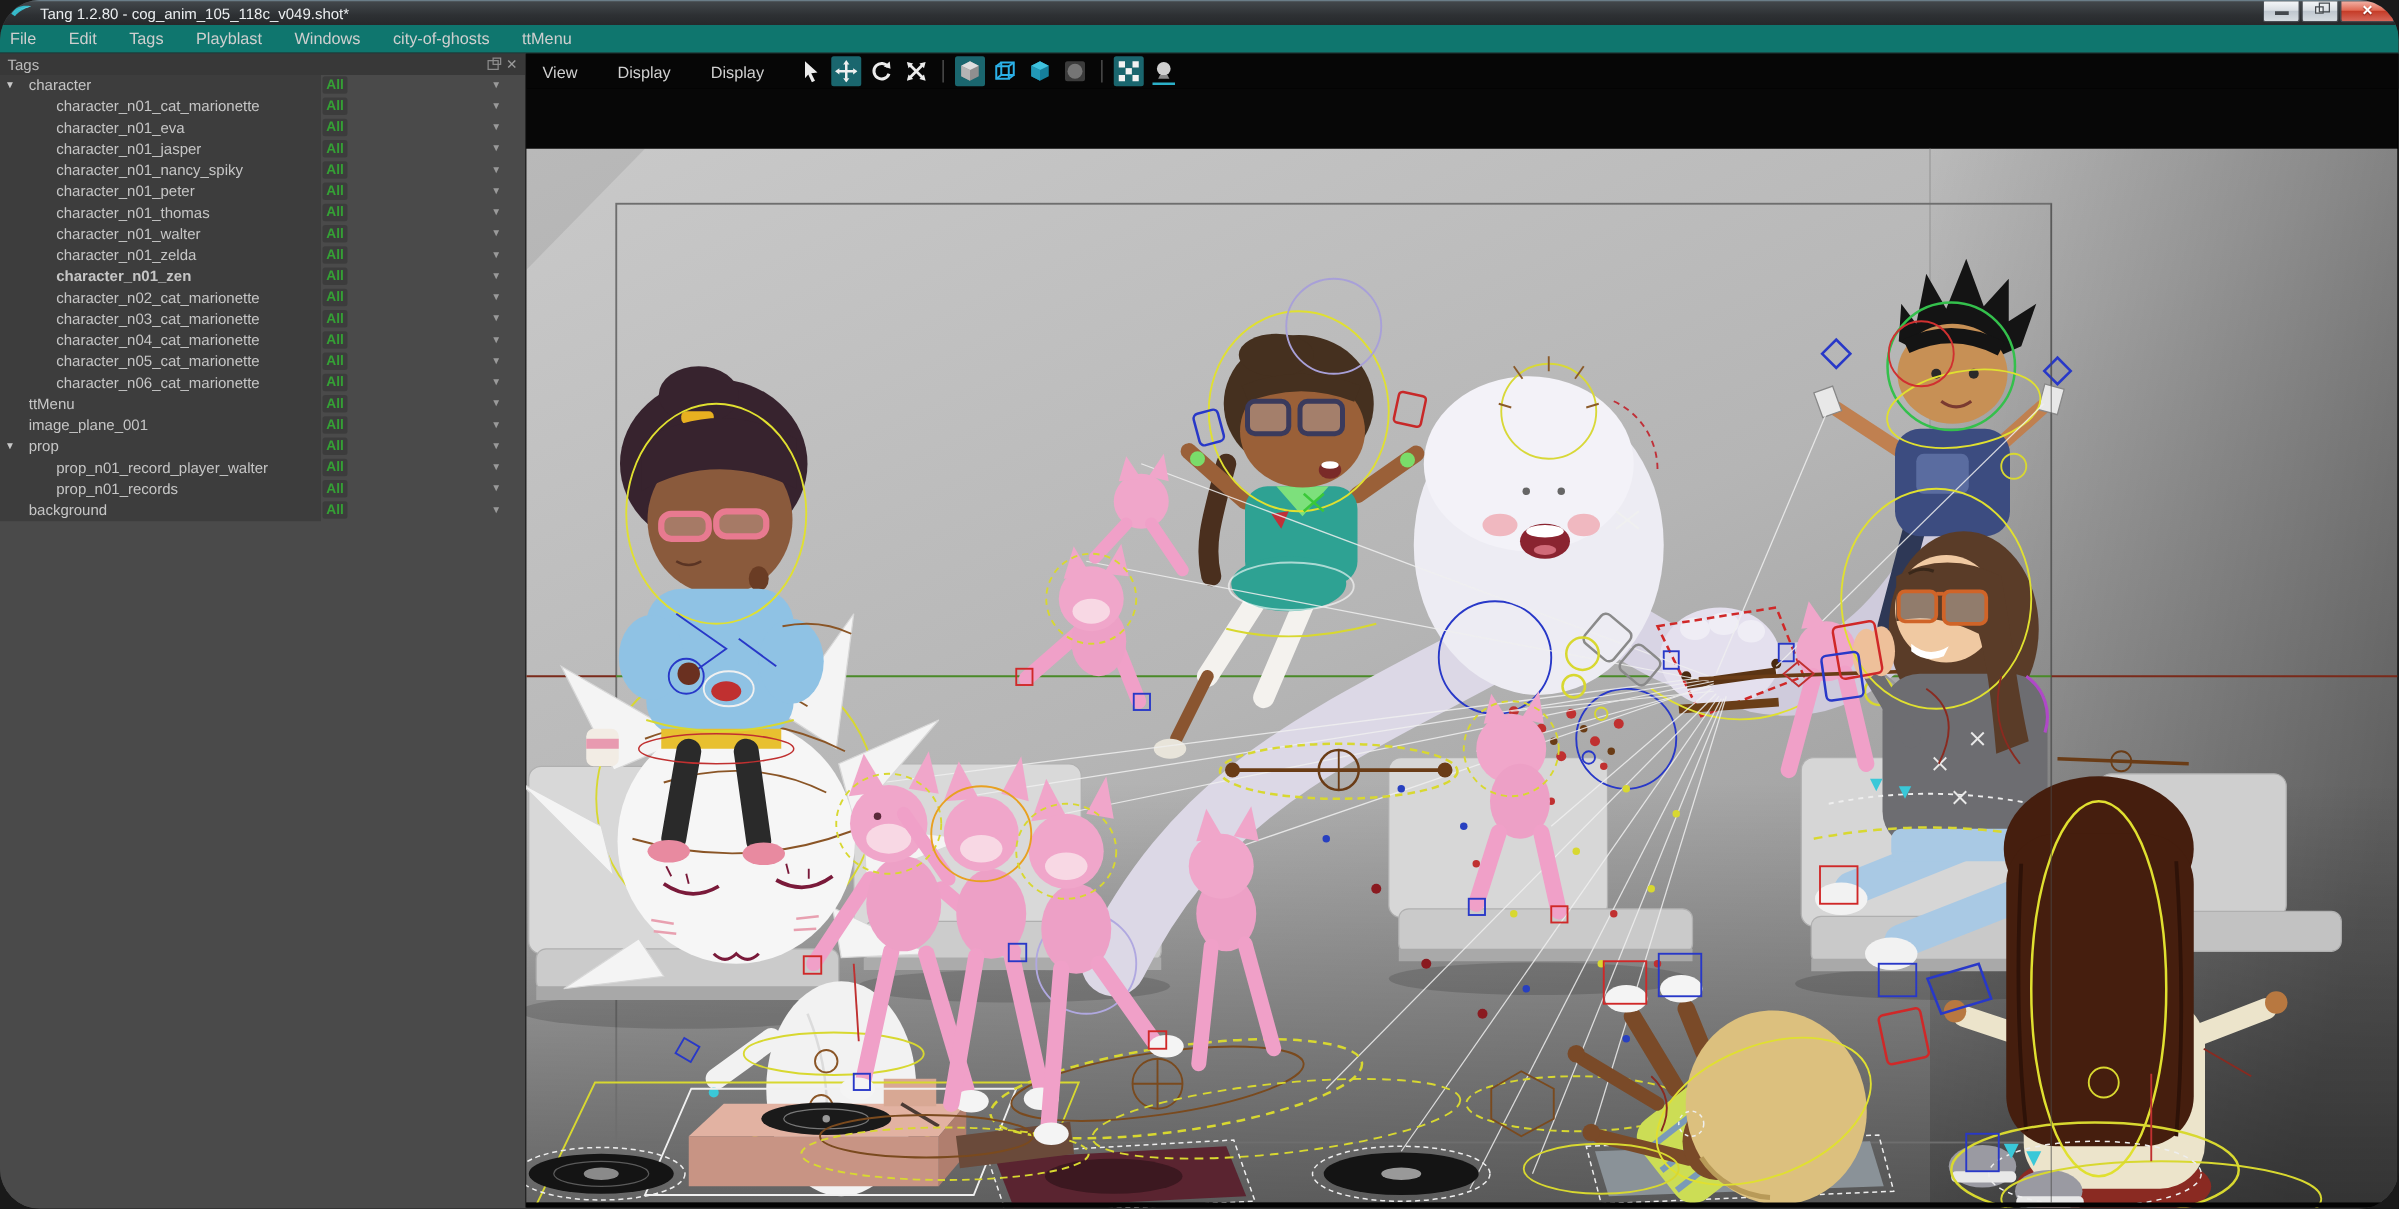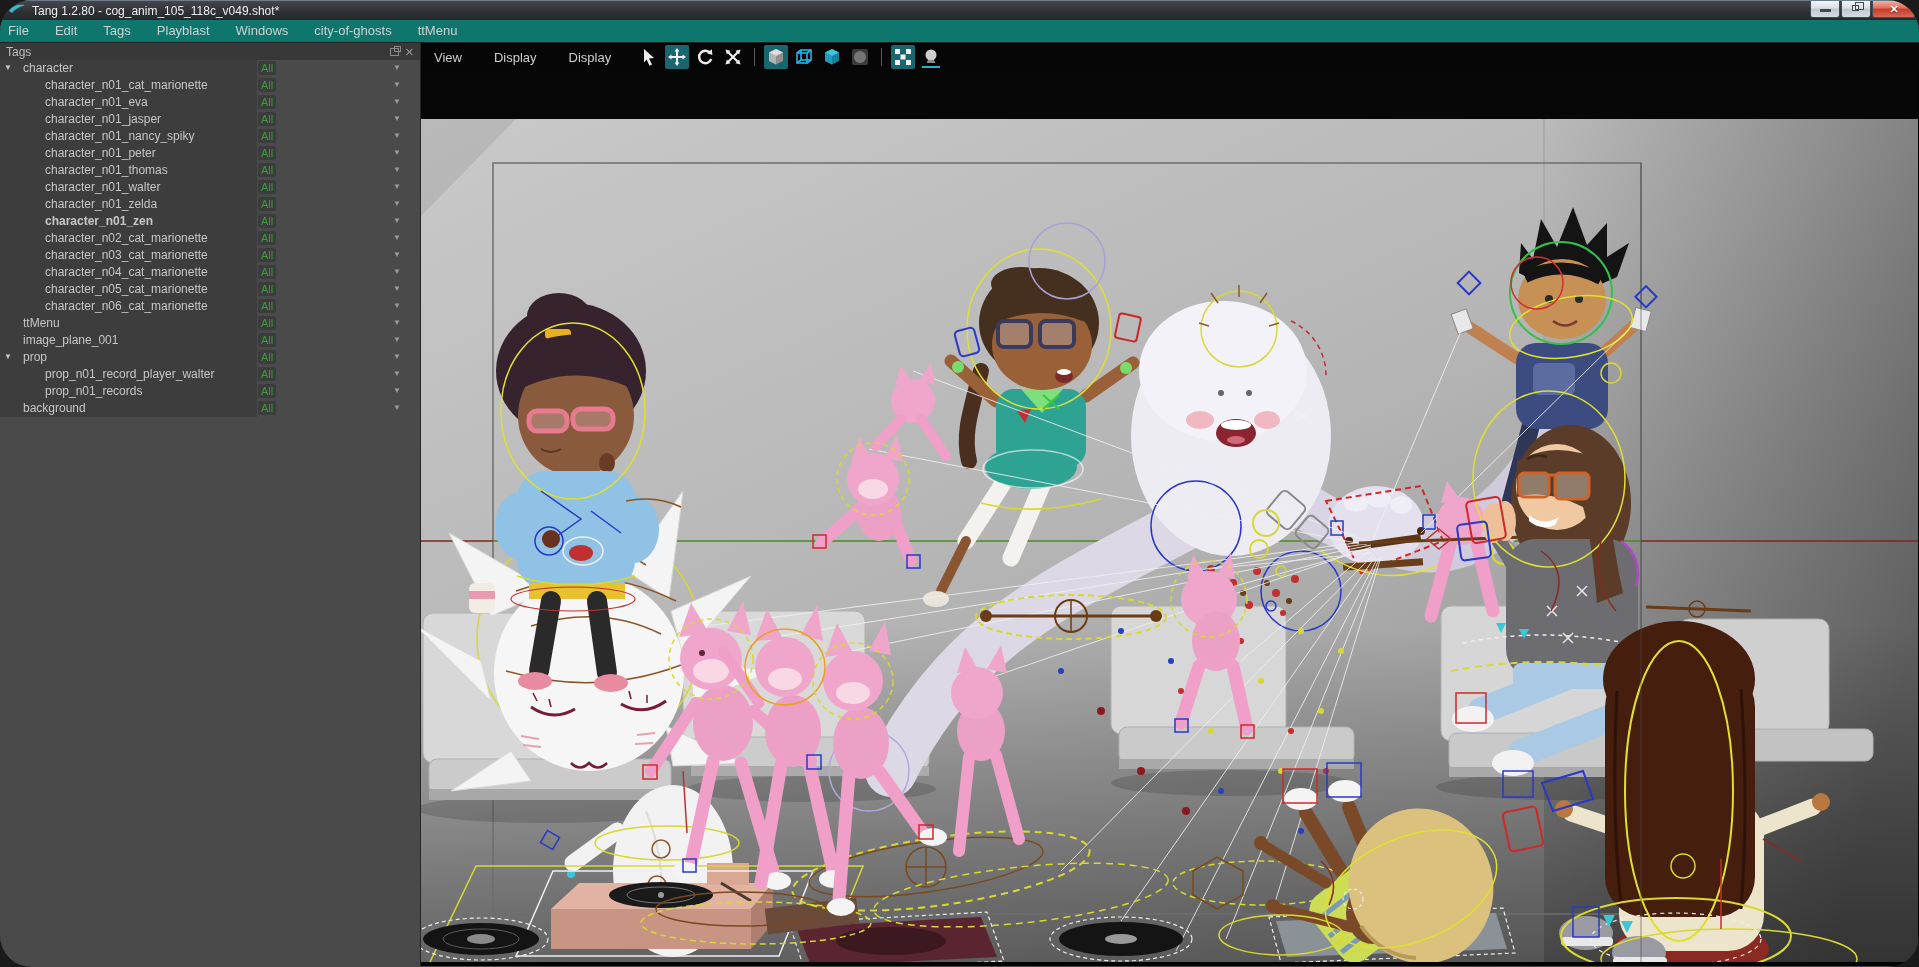--- a/index.html
+++ b/index.html
@@ -35,21 +35,21 @@
   .sidebar-header { height:17px; background:#383838; color:#bcbcbc; font-size:12px; padding:0 6px;
                     display:flex; align-items:center; justify-content:space-between; }
   .hdr-icons { display:flex; gap:6px; align-items:center; }
   .hdr-float { width:9px; height:8px; border:1px solid #8a8a8a; position:relative; display:inline-block; }
   .hdr-float::before { content:""; position:absolute; right:-3px; top:-3px; width:5px; height:4px; border:1px solid #8a8a8a; }
   .hdr-close { color:#9a9a9a; font-size:11px; line-height:10px; }
   .tree { position:relative; background:linear-gradient(90deg,#3d3d3d 0,#3d3d3d 257px,#4a4a4a 257px); }
   .tree-row { position:relative; height:17px; font-size:12px; color:#c6c6c6; cursor:default; }
   .tree-caret { position:absolute; left:4px; top:3px; font-size:8px; color:#c8c8c8; }
   .tree-label { position:absolute; top:1px; white-space:nowrap; }
-  .tree-badge { position:absolute; left:258px; top:1px; font-size:11px; font-weight:normal; color:#35a035;
+  .tree-badge { position:absolute; left:258px; top:1px; font-size:11px; font-weight:bold; color:#35a035;
                 background:rgba(0,0,0,0.18); border-radius:2px; padding:0 3px; line-height:14px; }
   .tree-arrow { position:absolute; left:393px; top:3px; font-size:8px; color:#9a9a9a; }
 
   
   .viewport { position:relative; flex:1; background:#000; }
   .vp-toolbar { height:28px; background:#060606; display:flex; align-items:center; color:#cfcfcf; font-size:13px; }
   .vp-menu { padding:0 16px; cursor:default; }
   .vp-menu:first-child { padding-left:13px; }
   .tool-btn { width:24px; height:24px; margin:0 2px; display:flex; align-items:center; justify-content:center;
               border-radius:2px; cursor:pointer; position:relative; }

